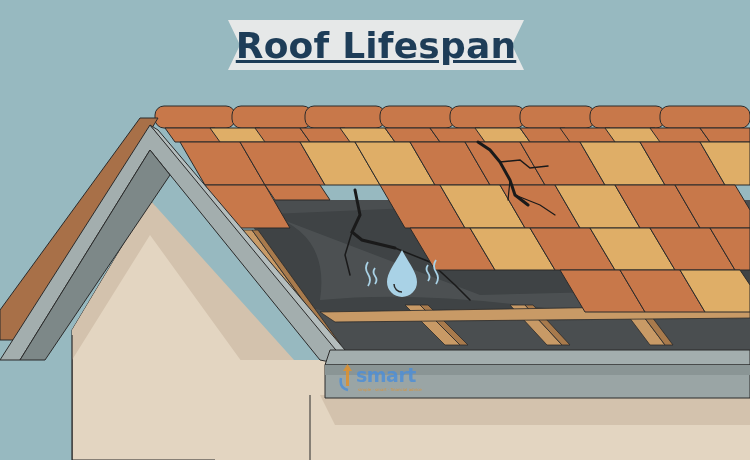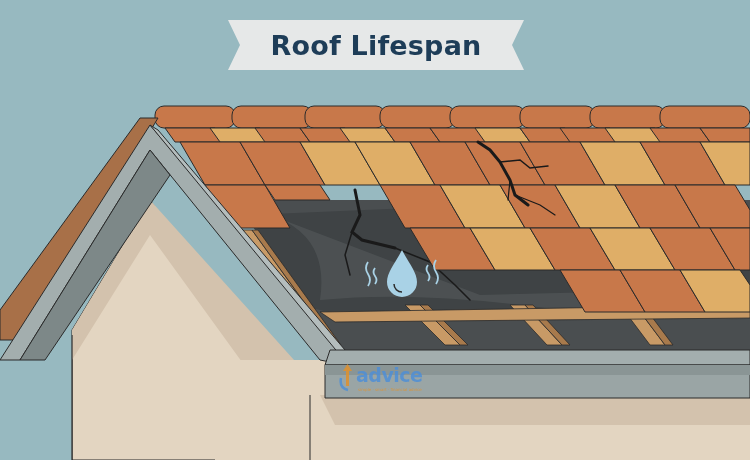--- a/index.html
+++ b/index.html
@@ -1,20 +1,20 @@
 <!DOCTYPE html>
 <html><head>
 <meta charset="utf-8">
 <style>
   html, body { margin: 0; padding: 0; }
   body { width: 750px; height: 460px; overflow: hidden; background: #97b9c0; font-family: "DejaVu Sans", sans-serif; }
   .scene { position: relative; width: 750px; height: 460px; }
   .scene svg { position: absolute; left: 0; top: 0; }
   .banner { position: absolute; left: 228px; top: 20px; width: 296px; height: 50px; }
-  .banner-title { position: absolute; left: 0; top: 0; width: 296px; height: 50px; display: flex; align-items: center; justify-content: center; font-family: "DejaVu Sans", sans-serif; font-weight: bold; font-size: 27px; color: #1e3d58; letter-spacing: 0.2px; }
+  .banner-title { position: absolute; left: 0; top: 0; width: 296px; height: 50px; display: flex; align-items: center; justify-content: center; font-family: "DejaVu Sans", sans-serif; font-weight: bold; font-size: 36px; color: #1e3d58; letter-spacing: 0.2px; text-decoration: underline; }
   .watermark { position: absolute; left: 338px; top: 362px; width: 100px; height: 34px; opacity: 0.85; }
   .wm-text { position: absolute; left: 18px; top: 2px; font-family: "DejaVu Sans", sans-serif; font-weight: bold; font-size: 19px; color: #4f8fd6; letter-spacing: -0.5px; }
   .wm-tag { position: absolute; left: 20px; top: 25px; font-family: "DejaVu Sans", sans-serif; font-size: 4px; color: #e0912d; white-space: nowrap; }
 </style>
 </head>
 <body>
 
 <div class="scene">
   <svg width="750" height="460" viewBox="0 0 750 460">
 
@@ -147,16 +147,16 @@
     </svg>
     <div class="banner-title">Roof Lifespan</div>
   </div>
 
   <div class="watermark">
     <svg width="18" height="30" viewBox="0 0 18 30" style="position:absolute;left:0;top:0">
       <rect x="8" y="8" width="3" height="16" fill="#e0912d"></rect>
       <polygon points="9.5,2 14,9 5,9" fill="#e0912d"></polygon>
       <path d="M3,16 Q1,26 10,28" stroke="#4f8fd6" stroke-width="2.5" fill="none"></path>
     </svg>
-    <span class="wm-text">advice</span>
+    <span class="wm-text">smart</span>
     <span class="wm-tag">simple · smart · financial advice</span>
   </div>
 </div>
 
 </body></html>

